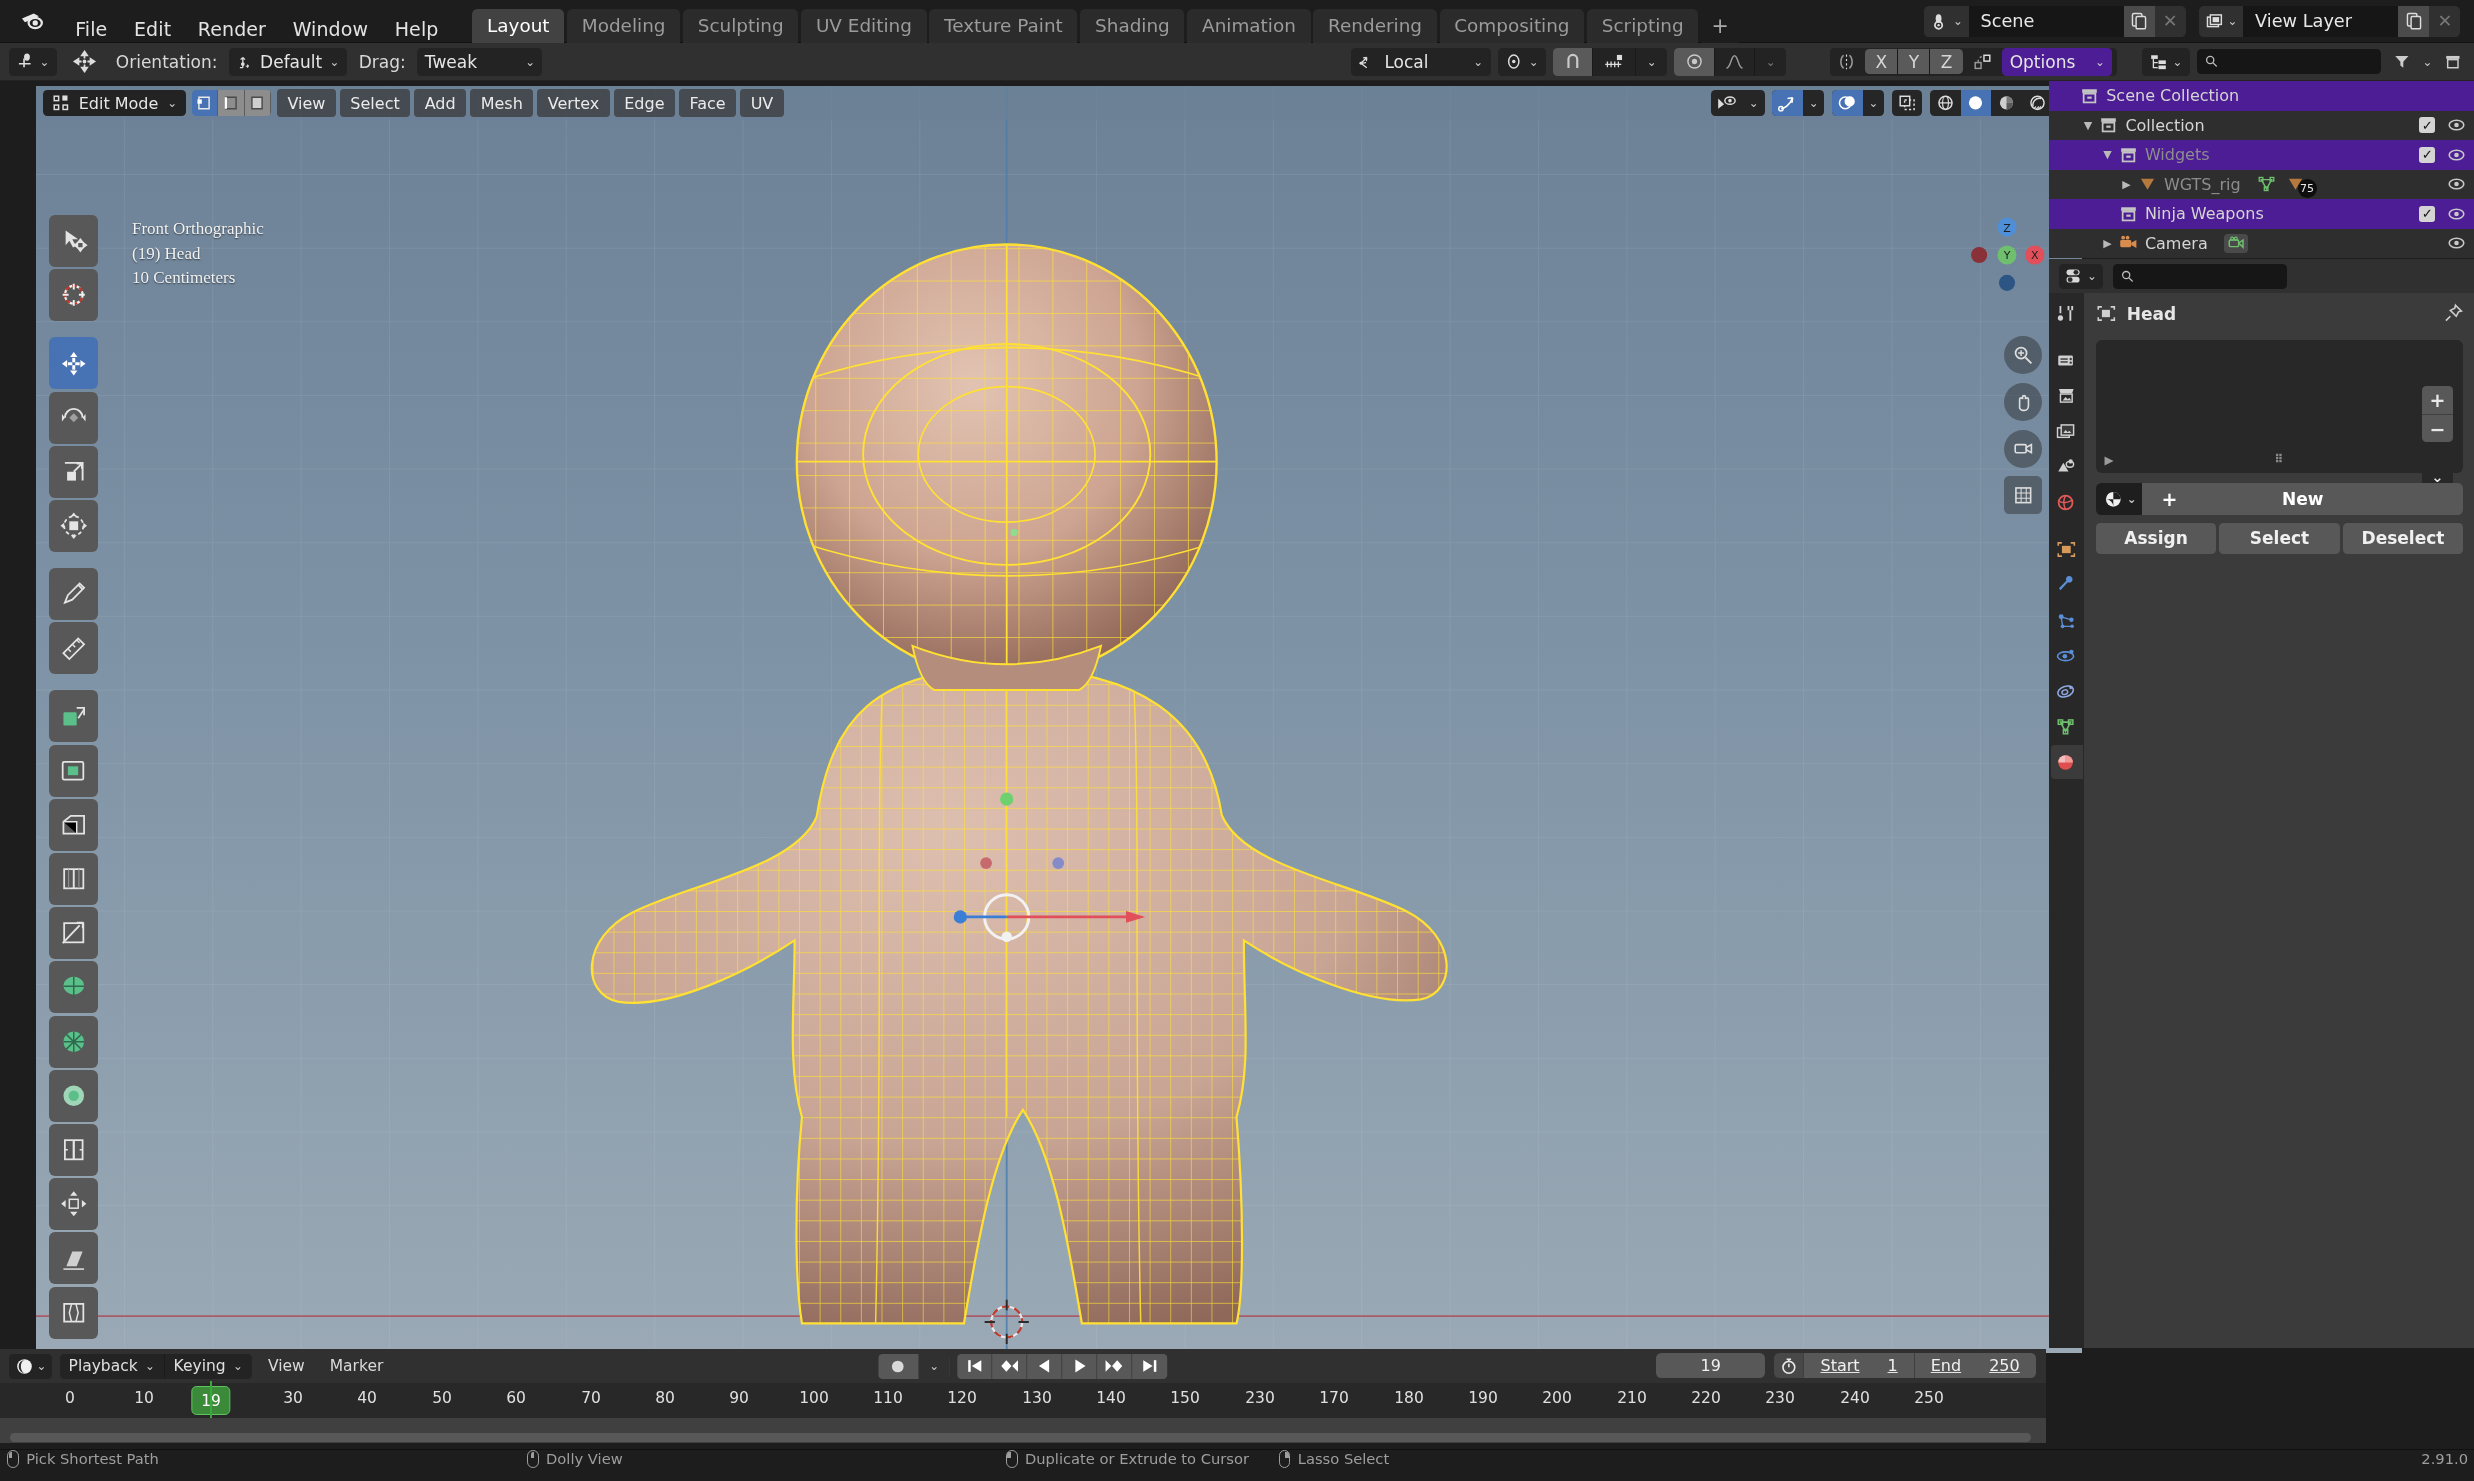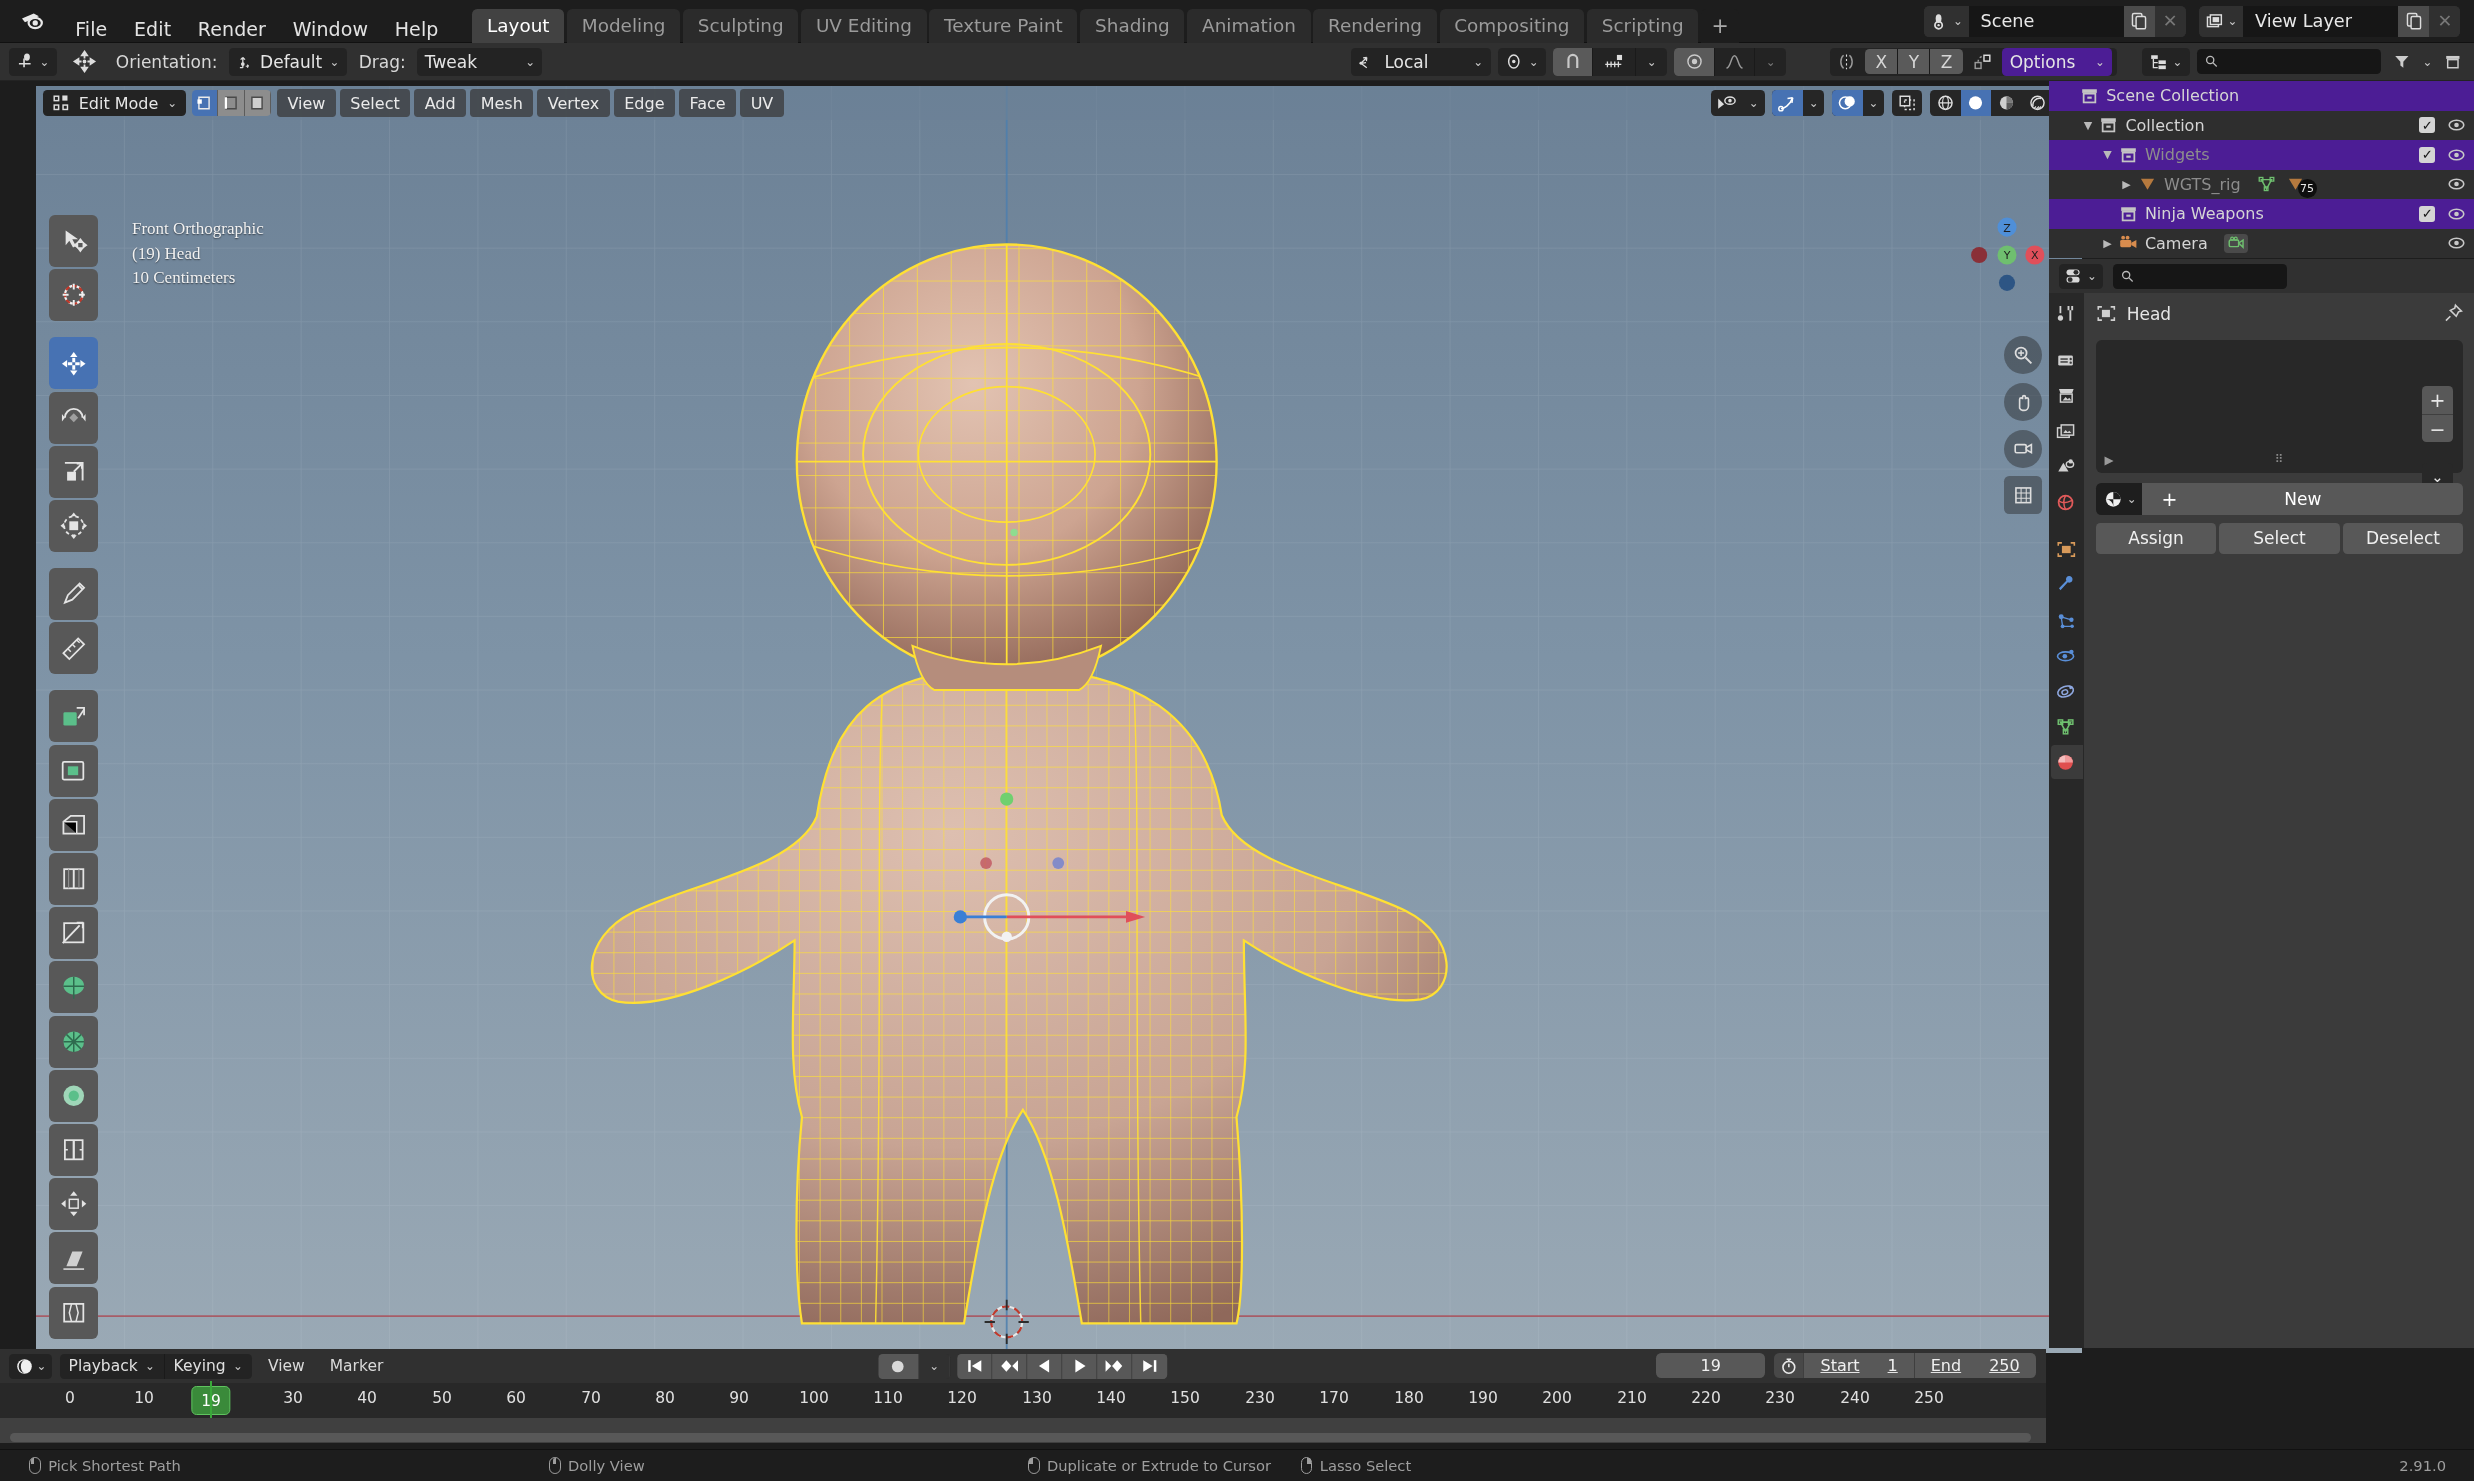--- a/index.html
+++ b/index.html
@@ -186,21 +186,21 @@
     padding: 0 5.9px; gap: 2.9px;
   }
   .props-search {
     background: #161616; border-radius: 4.4px; height: 25px; width: 174px;
     display: flex; align-items: center; padding: 0 7.4px; gap: 5.9px;
   }
   .props-search input {
     background: transparent; border: none; outline: none; color: #ddd; font-size: 14.7px; width: 100%;
     font-family: "DejaVu Sans", sans-serif;
   }
-  .props-body { flex: 1; display: flex; }
+  .props-body { flex: 1; display: flex; font-weight: bold; }
   .props-tabs {
     width: 35px; background: #282828; display: flex; flex-direction: column;
     align-items: center; padding-top: 2.9px; gap: 1.5px;
   }
   .ptab {
     width: 32px; height: 34px; display: flex; align-items: center; justify-content: center;
     border-radius: 3.7px 0 0 3.7px;
   }
   .ptab.on { background: #3b3b3b; }
   .ptab-gap { height: 10.3px; }
@@ -303,21 +303,21 @@
   }
   .playhead-line { position: absolute; top: 32px; width: 2.2px; background: #3aa83a; height: 62px; }
   .tl-scrollbar {
     position: absolute; bottom: 1.5px; left: 10.3px; right: 14.7px; height: 8.8px; background: #585858;
     border-radius: 4.4px;
   }
 
   
   .statusbar {
     position: absolute; left: 0; top: 1449px; width: 2475px; height: 32px; background: #1d1d1d;
-    display: flex; align-items: center; padding: 0 29px; gap: 0; border-top: 0.7px solid #111;
+    display: flex; align-items: flex-start; padding: 0 7px; gap: 0; border-top: 0.7px solid #111;
   }
   .status-item {
     display: flex; align-items: center; gap: 7.4px; font-size: 14.7px; color: #9e9e9e;
     margin-right: 52px;
   }
   .status-version { margin-left: auto; font-size: 14.7px; color: #9e9e9e; }
   .mouse-ico { width: 11.8px; height: 17.7px; border: 1.5px solid #9e9e9e; border-radius: 5.9px; flex: none; position: relative;}
   .mouse-ico::after { content:''; position:absolute; left:0.7px; top:0.7px; width:3.7px; height:5.9px; background:#9e9e9e; border-radius:2.2px 0 0 0;}
   .mouse-ico.right::after { left: auto; right: 0.7px; border-radius: 0 2.2px 0 0; }
   .mouse-ico.mid::after { left: 2.9px; width: 2.9px; }

